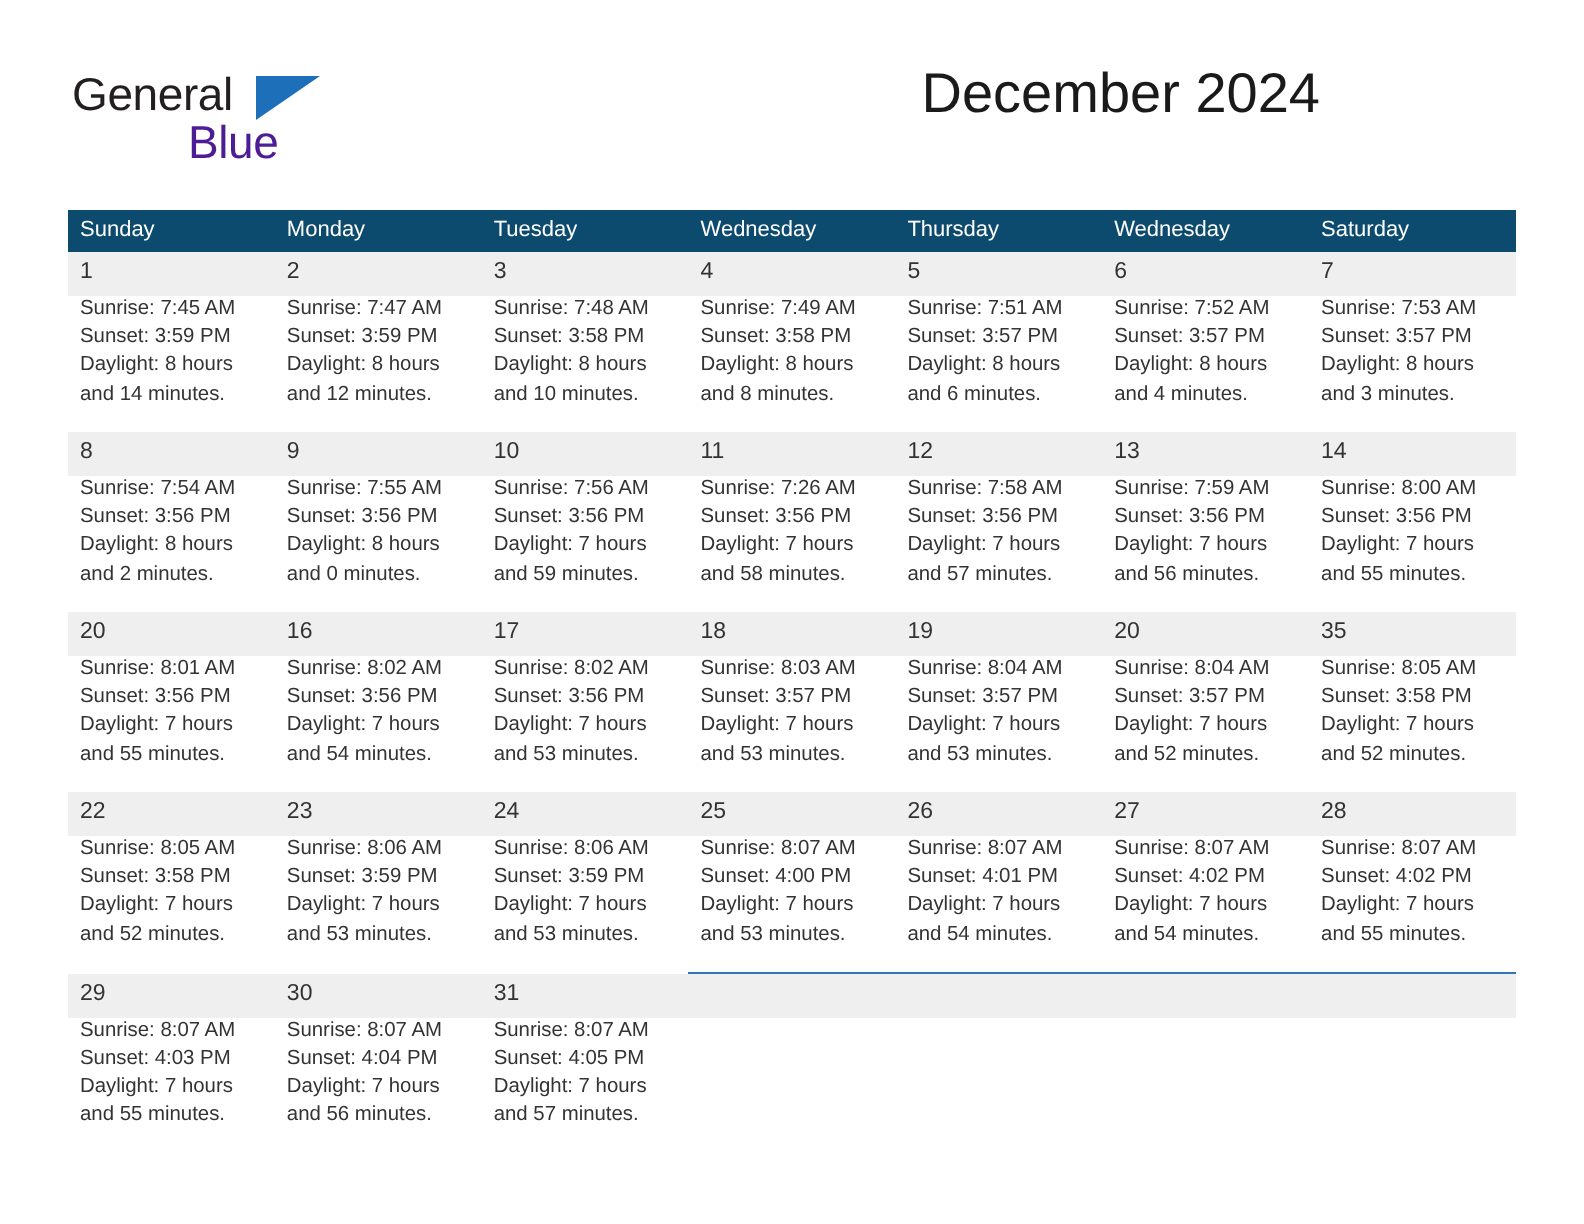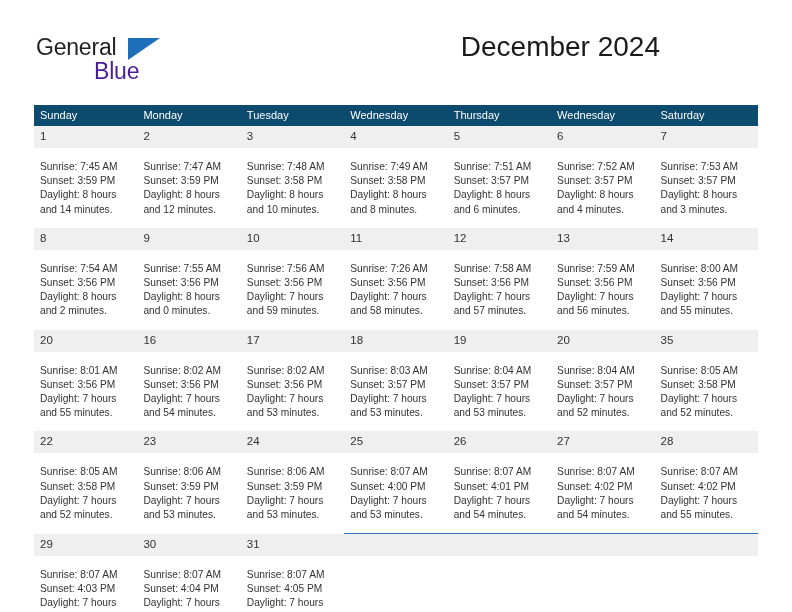--- a/index.html
+++ b/index.html
@@ -138,21 +138,21 @@
     font-size: 11.5px;
     color: #333333;
     line-height: 13px;
     padding: 4px 0 5px 6px;
     height: 13px;
   }
   .daynum.blank {
     color: transparent;
   }
   .details {
-    padding: 12px 0 0 6px;
+    padding: 0 0 0 6px;
     font-size: 10.2px;
     line-height: 14.2px;
     color: #333333;
   }
   .details div {
     white-space: nowrap;
   }
 </style>
 </head>
 <body>

